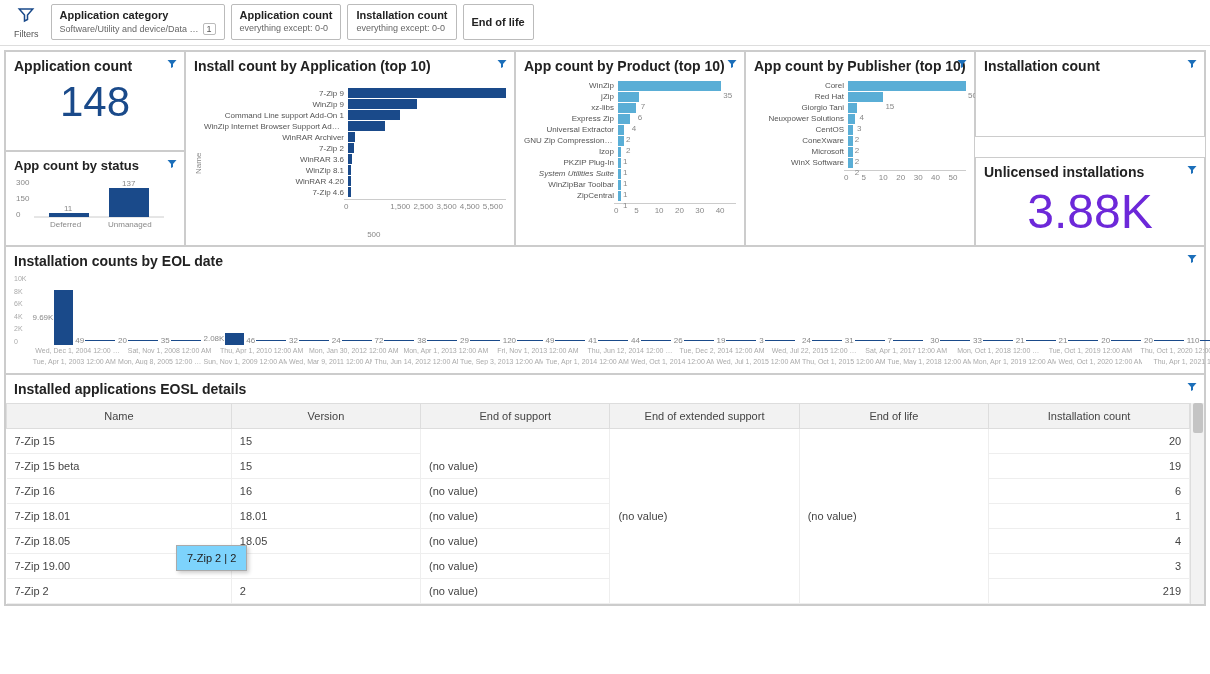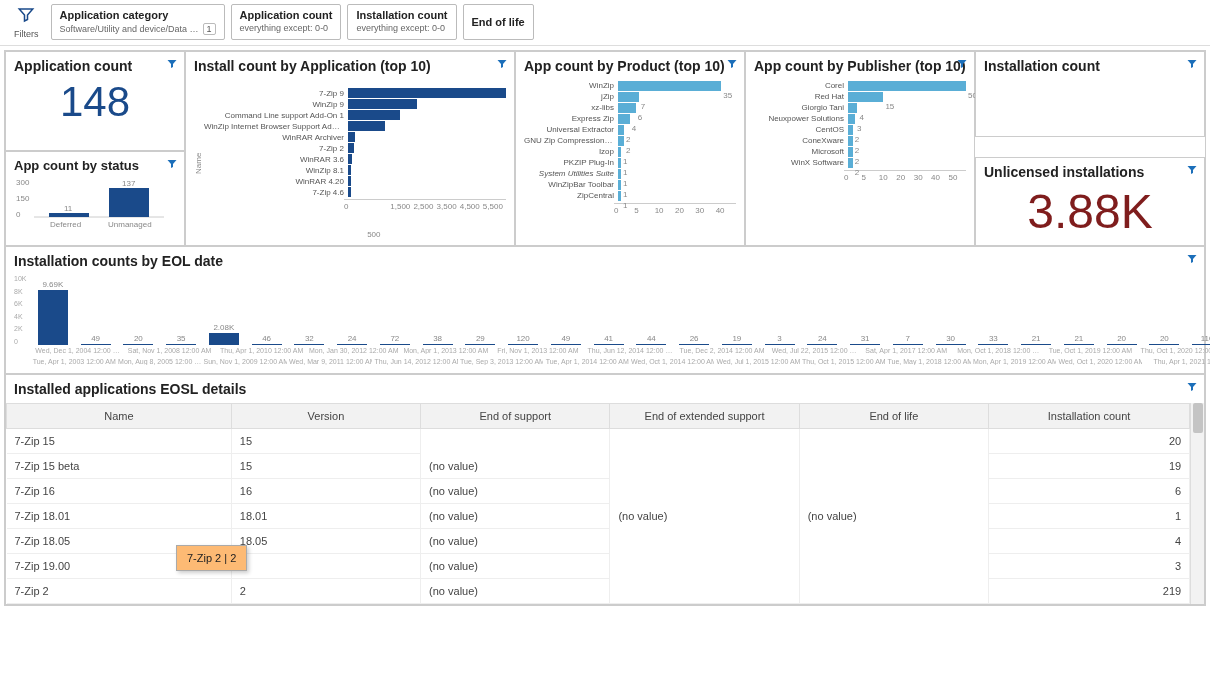--- a/index.html
+++ b/index.html
@@ -15,46 +15,46 @@
   .chip-sub .badge { border: 1px solid #bbb; border-radius: 2px; padding: 0 3px; font-size: 9px; color: #555; }
   .chip-single { border: 1px solid #bbb; border-radius: 2px; padding: 4px 8px; font-size: 11px; font-weight: 700; background: #fff; cursor: pointer; display: flex; align-items: center; }
   .dashboard { border: 1px solid #ccc; margin: 4px; }
   .row { display: flex; }
   .card { border: 1px solid #ccc; padding: 6px 8px; position: relative; background: #fff; }
   .card-title { font-size: 14px; font-weight: 700; color: #222; }
   .filter-icon { position: absolute; top: 6px; right: 6px; cursor: pointer; color: #1c6fba; }
   .filter-icon svg { width: 12px; height: 12px; }
   .big-num { font-size: 42px; font-weight: 400; text-align: center; margin-top: 4px; }
   .blue { color: #1a4a8a; }
-  .orange { color: #7f1d1d; }
+  .orange { color: #6d28d9; }
   .mini-chart-axis { font-size: 8px; fill: #888; }
   .mini-chart-bar { fill: #1a4a8a; }
   .bar-row { display: flex; align-items: center; gap: 4px; margin-bottom: 1px; }
   .bar-label-right { font-size: 8px; color: #555; text-align: right; width: 140px; white-space: nowrap; overflow: hidden; text-overflow: ellipsis; }
   .bar-track { flex: 1; height: 10px; position: relative; }
   .bar-fill { height: 100%; background: #1a4a8a; }
   .bar-fill.light { background: #5aaed6; }
   .bar-val { font-size: 8px; color: #888; margin-left: 2px; position: absolute; }
   .axis-row { display: flex; gap: 0; margin-top: 2px; border-top: 1px solid #ccc; padding-top: 2px; }
   .axis-row span { font-size: 8px; color: #888; }
   .axis-label-y { font-size: 8px; color: #888; writing-mode: vertical-rl; transform: rotate(180deg); text-align: center; width: 10px; }
   .eol-row { display: flex; align-items: flex-end; gap: 2px; height: 70px; overflow: hidden; padding: 0 4px; }
-  .eol-col { flex: 1; display: flex; flex-direction: column; align-items: center; gap: 1px; }
+  .eol-col { flex: 1; display: flex; flex-direction: row; align-items: center; gap: 1px; }
   .eol-bar { width: 100%; max-width: 30px; background: #1a4a8a; }
   .eol-val { font-size: 8px; color: #888; }
   .eol-dates { display: flex; gap: 2px; padding: 2px 4px; overflow: hidden; }
   .eol-date { flex: 1; font-size: 7px; color: #aaa; text-align: center; white-space: nowrap; overflow: hidden; }
   table.eosl { width: 100%; border-collapse: collapse; font-size: 11px; }
   table.eosl th { background: #f2f2f2; border: 1px solid #ddd; padding: 6px 8px; font-weight: 400; color: #444; }
   table.eosl td { border-bottom: 1px solid #eee; border-right: 1px solid #eee; padding: 6px 8px; color: #444; }
   table.eosl td.num { text-align: right; }
   .table-wrap { display: flex; }
   .scroll-stub { width: 14px; background: #f2f2f2; border-left: 1px solid #ddd; position: relative; }
   .scroll-thumb { position: absolute; top: 0; left: 2px; width: 10px; height: 30px; background: #c4c4c4; border-radius: 2px; }
-  .tooltip { position: absolute; left: 170px; top: 510px; background: #fdba74; border: 1px solid #aaa; box-shadow: 2px 2px 4px rgba(0,0,0,0.2); padding: 6px 10px; font-size: 11px; z-index: 10; }
+  .tooltip { position: absolute; left: 170px; top: 510px; background: #7dd3fc; border: 1px solid #aaa; box-shadow: 2px 2px 4px rgba(0,0,0,0.2); padding: 6px 10px; font-size: 11px; z-index: 10; }
   .eosl-wrap { position: relative; }
 </style>
 </head>
 <body>
 
 <div class="topbar">
   <div class="filters-btn">
     <span>
       <svg viewBox="0 0 24 24" fill="none" stroke="#1a4a8a" stroke-width="2">
           <path d="M3 4h18l-7 8v6l-4 2v-8L3 4z"></path>

